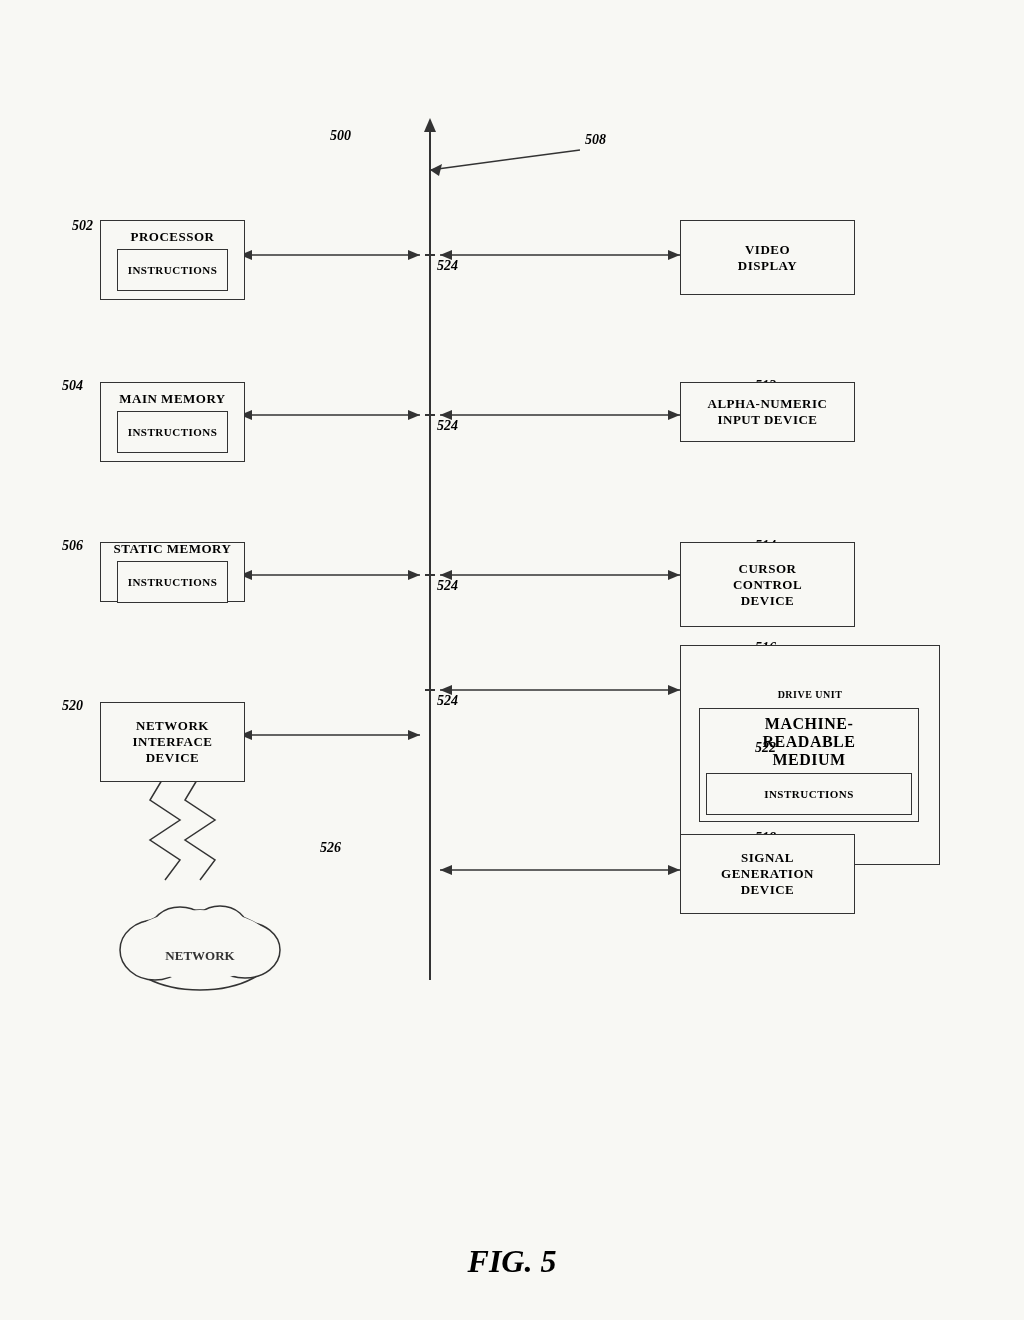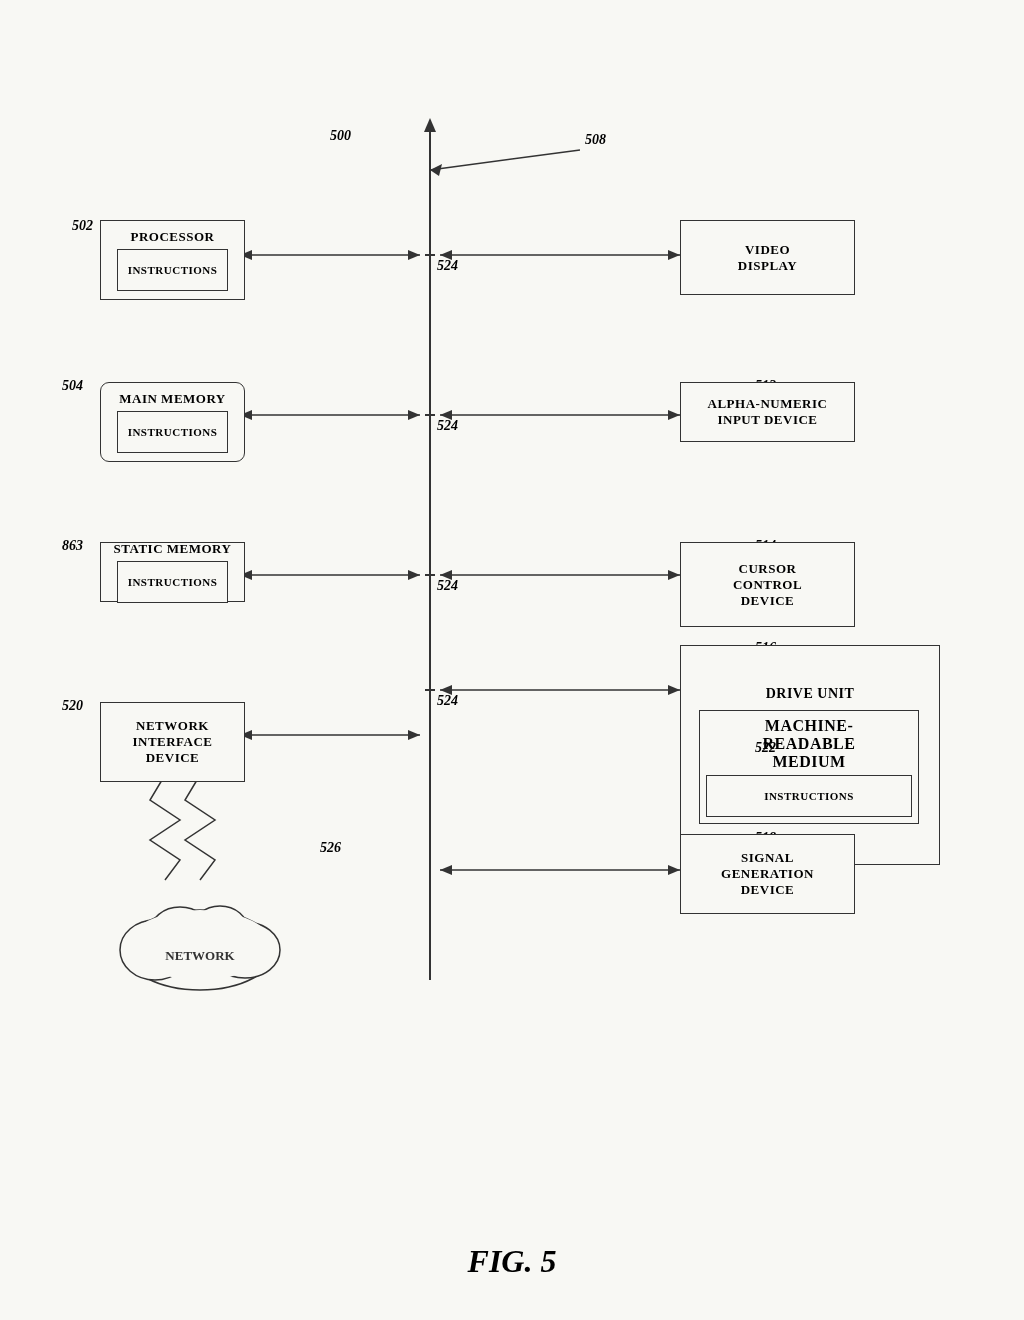--- a/index.html
+++ b/index.html
@@ -186,34 +186,34 @@
     <div class="label" style="left: 437px; top: 148px;">524</div>
 
     <div class="label" style="left: 755px; top: 108px;">510</div>
 
     <div class="box" style="left: 680px; top: 110px; width: 175px; height: 75px;">
       <span>VIDEO<br>DISPLAY</span>
     </div>
 
     <div class="label" style="left: 62px; top: 268px;">504</div>
 
-    <div class="box" style="left: 100px; top: 272px; width: 145px; height: 80px; border-radius: 9px;">
+    <div class="box" style="left: 100px; top: 272px; width: 145px; height: 80px;">
       <span>MAIN MEMORY</span>
       <div class="inner-box">INSTRUCTIONS</div>
     </div>
 
     <div class="label" style="left: 437px; top: 308px;">524</div>
 
     <div class="label" style="left: 755px; top: 268px;">512</div>
 
     <div class="box" style="left: 680px; top: 272px; width: 175px; height: 60px;">
       <span>ALPHA-NUMERIC<br>INPUT DEVICE</span>
     </div>
 
-    <div class="label" style="left: 62px; top: 428px;">863</div>
+    <div class="label" style="left: 62px; top: 428px;">506</div>
 
     <div class="box" style="left: 100px; top: 432px; width: 145px; height: 60px;">
       <span>STATIC MEMORY</span>
       <div class="inner-box">INSTRUCTIONS</div>
     </div>
 
     <div class="label" style="left: 437px; top: 468px;">524</div>
 
     <div class="label" style="left: 755px; top: 428px;">514</div>
 
@@ -225,21 +225,21 @@
 
     <div class="box" style="left: 100px; top: 592px; width: 145px; height: 80px;">
       <span>NETWORK<br>INTERFACE<br>DEVICE</span>
     </div>
 
     <div class="label" style="left: 437px; top: 583px;">524</div>
 
     <div class="label" style="left: 755px; top: 530px;">516</div>
 
     <div class="box" style="left: 680px; top: 535px; width: 260px; height: 220px; align-items: flex-start; padding: 8px;">
-      <span style="align-self: center; font-size: 14px; font-weight: bold;">DRIVE UNIT</span>
+      <span style="align-self: center; font-size: 10px; font-weight: bold;">DRIVE UNIT</span>
 
       <div style="border: 1.5px solid #333; width: 220px; padding: 6px; margin-top: 8px; margin-left: 10px; text-align: center;">
         <div style="font-size: 16px; font-weight: bold; margin-bottom: 4px;">MACHINE-<br>READABLE<br>MEDIUM</div>
 
         <div class="inner-box">INSTRUCTIONS</div>
       </div>
     </div>
 
     <div class="label" style="left: 755px; top: 630px;">522</div>
 

